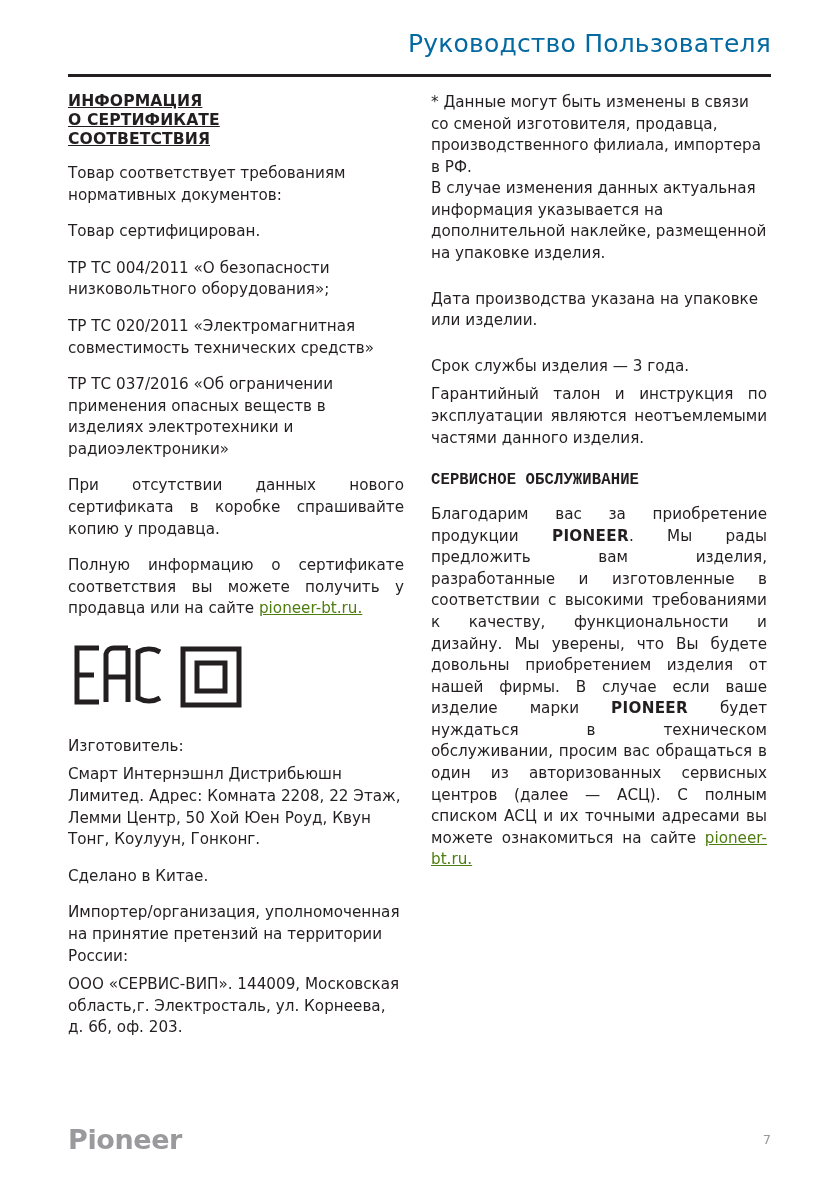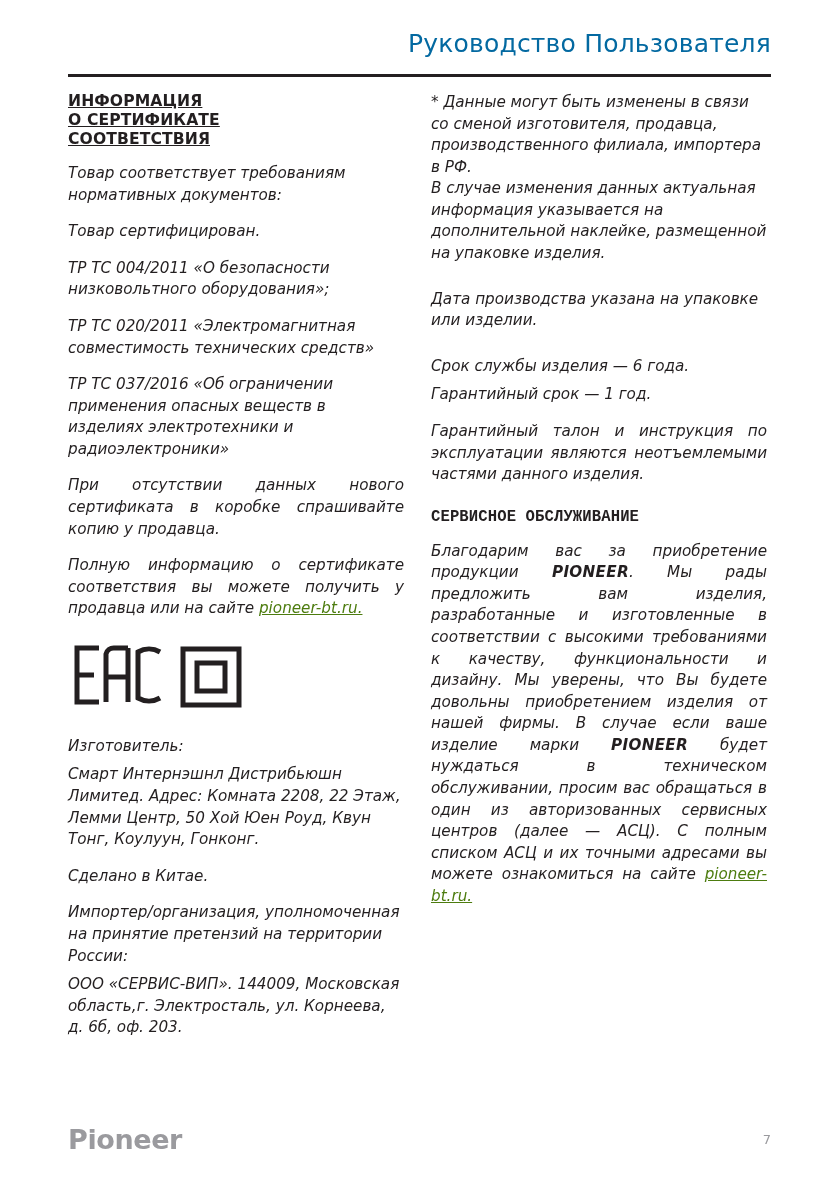--- a/index.html
+++ b/index.html
@@ -63,21 +63,20 @@
     line-height: 1.22;
     letter-spacing: 0.1px;
     text-transform: uppercase;
   }
   h2.section-title.second {
     margin-top: 22px;
     font-family: Liberation Mono, monospace;
   }
   p {
     margin: 0 0 15px 0;
-    font-style: italic;
   }
   p.tight { margin-bottom: 7px; }
   p.just { text-align: justify; }
   p.gap-top { margin-top: 24px; }
   .link {
     text-decoration: underline;
     color: #4d7c0f;
   }
   .brand-inline {
     font-weight: bold;
@@ -178,22 +177,21 @@
     <p>ООО «СЕРВИС-ВИП». 144009, Московская область,г. Электросталь, ул. Корнеева, д. 6б, оф. 203.</p>
   </div>
 
   <div class="col col-right">
 
     <p style="white-space: pre-line;">* Данные могут быть изменены в связи со сменой изготовителя, продавца, производственного филиала, импортера в РФ.
 В случае изменения данных актуальная информация указывается на дополнительной наклейке, размещенной на упаковке изделия.</p>
 
     <p class="gap-top">Дата производства указана на упаковке или изделии.</p>
 
-    <p class="tight gap-top">Срок службы изделия — 6 года.</p>
-    <p>Гарантийный срок — 1 год.</p>
+    <p class="tight gap-top">Срок службы изделия — 3 года.</p>
 
     <p class="just">Гарантийный талон и инструкция по эксплуатации являются неотъемлемыми частями данного изделия.</p>
 
     <h2 class="section-title second">СЕРВИСНОЕ ОБСЛУЖИВАНИЕ</h2>
 
     <p class="just"><span>Благодарим вас за приобретение продукции </span><span class="brand-inline">PIONEER</span><span>. Мы рады предложить вам изделия, разработанные и изготовленные в соответствии с высокими требованиями к качеству, функциональности и дизайну. Мы уверены, что Вы будете довольны приобретением изделия от нашей фирмы. В случае если ваше изделие марки </span><span class="brand-inline">PIONEER</span><span> будет нуждаться в техническом обслуживании, просим вас обращаться в один из авторизованных сервисных центров (далее — АСЦ). С полным списком АСЦ и их точными адресами вы можете ознакомиться на сайте </span><a class="link" href="#">pioneer-bt.ru.</a></p>
   </div>
 
   <div class="footer-brand">Pioneer</div>
   <div class="footer-page">7</div>

